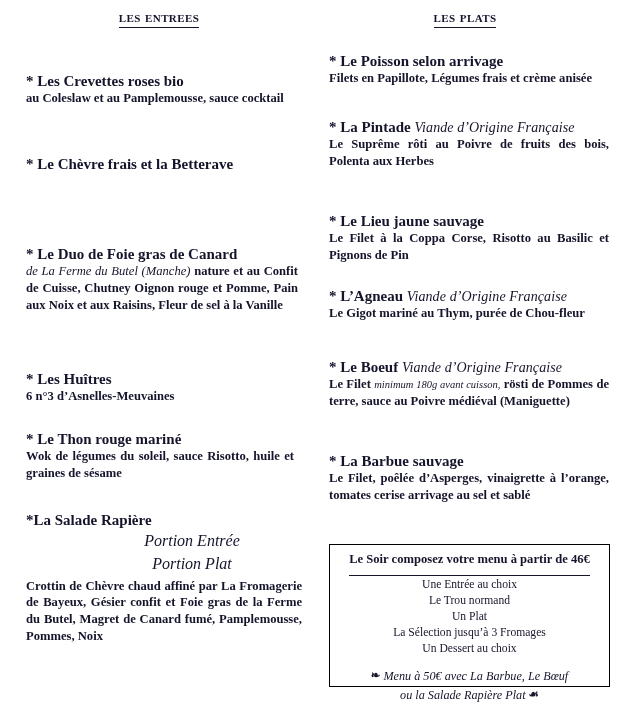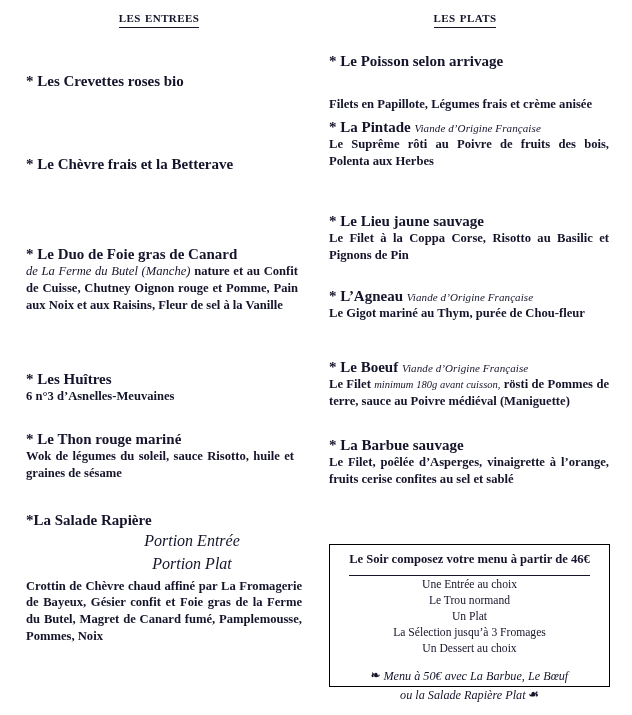--- a/index.html
+++ b/index.html
@@ -61,21 +61,21 @@
   }
   .dish-title {
     font-weight: bold;
     font-size: 15px;
     line-height: 1.22;
     white-space: nowrap;
   }
   .dish-note {
     font-style: italic;
     font-weight: normal;
-    font-size: 11px;
+    font-size: 14px;
     letter-spacing: 0.1px;
   }
   .dish-desc {
     font-weight: bold;
     font-size: 12.6px;
     line-height: 1.33;
     text-align: justify;
     margin-top: 0px;
   }
   .dish-desc .origin {
@@ -146,20 +146,21 @@
 <div class="menu-page">
 
   <div class="column column-left">
 
     <div class="section-header">
       <span class="hdr-inner">Les Entrees</span>
     </div>
 
     <div class="dish" style="left:26px; top:72px; width:272px;">
       <div class="dish-title">* Les Crevettes roses bio</div>
+      <div class="dish-desc" style="white-space:nowrap;">au Coleslaw et au Pamplemousse, sauce cocktail</div>
     </div>
 
     <div class="dish" style="left:26px; top:155px; width:267px;">
       <div class="dish-title">* Le Chèvre frais et la Betterave</div>
     </div>
 
     <div class="dish" style="left:26px; top:245px; width:272px;">
       <div class="dish-title">* Le Duo de Foie gras de Canard</div>
       <div class="dish-desc"><span class="origin">de La Ferme du Butel (Manche)</span><span> nature et au Confit de Cuisse, Chutney Oignon rouge et Pomme, Pain aux Noix et aux Raisins, Fleur de sel à la Vanille</span></div>
     </div>
@@ -184,21 +185,21 @@
   </div>
 
   <div class="column column-right">
 
     <div class="section-header">
       <span class="hdr-inner">Les Plats</span>
     </div>
 
     <div class="dish" style="left:9px; top:52px; width:280px;">
       <div class="dish-title">* Le Poisson selon arrivage</div>
-      <div class="dish-desc" style="white-space:nowrap;margin-top:26px;">Filets en Papillote, Légumes frais et crème anisée</div>
+      <div class="dish-desc" style="white-space:nowrap;">Filets en Papillote, Légumes frais et crème anisée</div>
     </div>
 
     <div class="dish" style="left:9px; top:118px; width:280px;">
       <div class="dish-title"><span>* La Pintade</span>
         <span class="dish-note">Viande d’Origine Française</span>
       </div>
       <div class="dish-desc">Le Suprême rôti au Poivre de fruits des bois, Polenta aux Herbes</div>
     </div>
 
     <div class="dish" style="left:9px; top:287px; width:280px;">
@@ -213,23 +214,23 @@
       <div class="dish-desc">Le Filet à la Coppa Corse, Risotto au Basilic et Pignons de Pin</div>
     </div>
 
     <div class="dish" style="left:9px; top:358px; width:280px;">
       <div class="dish-title"><span>* Le Boeuf</span>
         <span class="dish-note">Viande d’Origine Française</span>
       </div>
       <div class="dish-desc"><span>Le Filet </span><span class="weight">minimum 180g avant cuisson,</span><span> rösti de Pommes de terre, sauce au Poivre médiéval (Maniguette)</span></div>
     </div>
 
-    <div class="dish" style="left:9px; top:436px; width:280px;">
+    <div class="dish" style="left:9px; top:452px; width:280px;">
       <div class="dish-title">* La Barbue sauvage</div>
-      <div class="dish-desc">Le Filet, poêlée d’Asperges, vinaigrette à l’orange, fruits cerise confites au sel et sablé</div>
+      <div class="dish-desc">Le Filet, poêlée d’Asperges, vinaigrette à l’orange, tomates cerise arrivage au sel et sablé</div>
     </div>
 
     <div class="evening-box">
       <div class="evening-title">
         <span>Le Soir composez votre menu à partir de 46€</span>
       </div>
       <div class="evening-list">
         <div>Une Entrée au choix</div>
         <div>Le Trou normand</div>
         <div>Un Plat</div>

